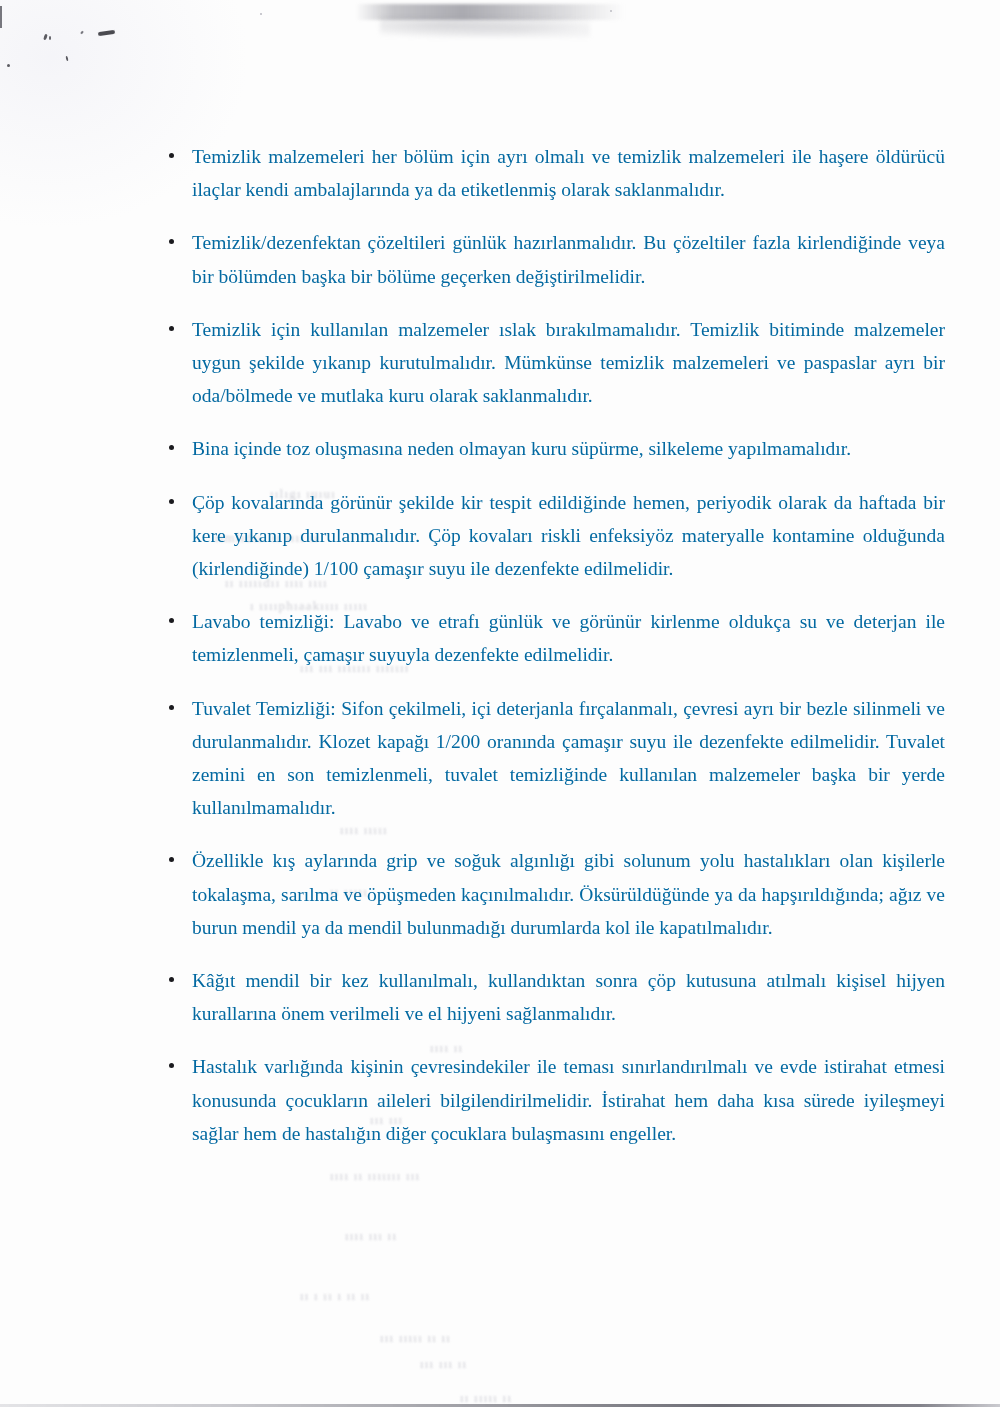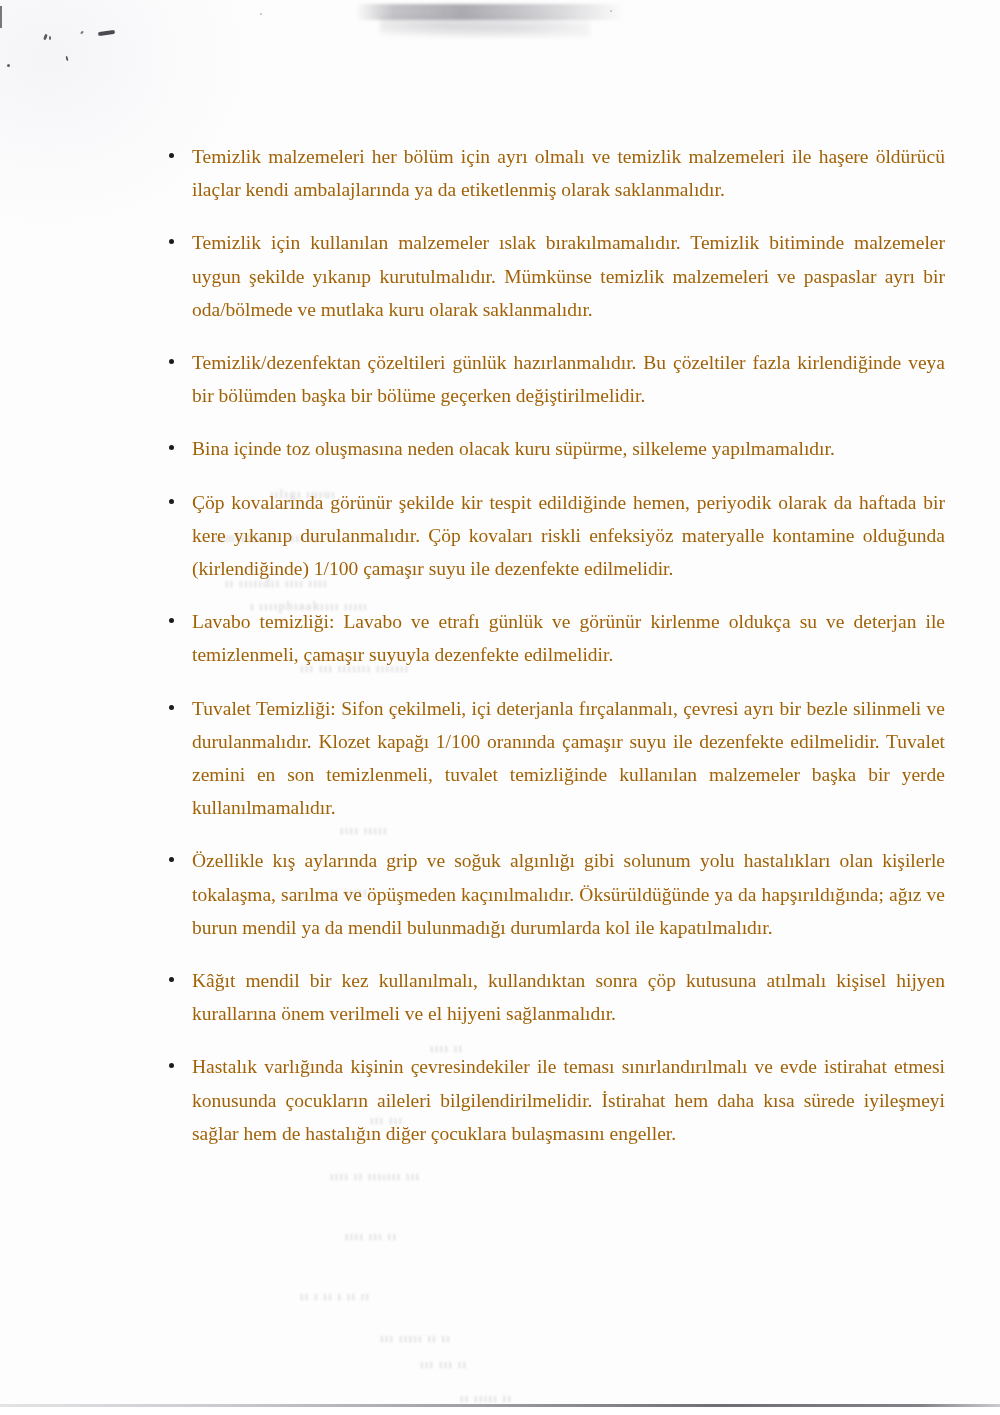--- a/index.html
+++ b/index.html
@@ -124,21 +124,21 @@
     left: 163px;
     top: 140px;
     width: 782px;
     z-index: 2;
   }
 
   .bullet-item {
     position: relative;
     padding-left: 29px;
     margin-bottom: 20px;
-    color: #a16207;
+    color: #0369a1;
     font-size: 19.5px;
     line-height: 33.2px;
     text-align: justify;
     text-justify: inter-word;
   }
 
   .bullet-item::before {
     content: "";
     position: absolute;
     left: 6px;
@@ -175,36 +175,36 @@
   <div class="ghost" style="left:420px; top:1356px;">ııı ııı ıı</div>
   <div class="ghost" style="left:460px; top:1390px;">ıı ııııı ıı</div>
   <div class="ghost" style="left:430px; top:1040px;">ıııı ıı</div>
   <div class="ghost" style="left:480px; top:1094px;">ıııı</div>
 
   <div class="content">
     <div class="bullet-item">
       <p>Temizlik malzemeleri her bölüm için ayrı olmalı ve temizlik malzemeleri ile haşere öldürücü ilaçlar kendi ambalajlarında ya da etiketlenmiş olarak saklanmalıdır.</p>
     </div>
     <div class="bullet-item">
+      <p>Temizlik/dezenfektan çözeltileri günlük hazırlanmalıdır. Bu çözeltiler fazla kirlendiğinde veya bir bölümden başka bir bölüme geçerken değiştirilmelidir.</p>
+    </div>
+    <div class="bullet-item">
       <p>Temizlik için kullanılan malzemeler ıslak bırakılmamalıdır. Temizlik bitiminde malzemeler uygun şekilde yıkanıp kurutulmalıdır. Mümkünse temizlik malzemeleri ve paspaslar ayrı bir oda/bölmede ve mutlaka kuru olarak saklanmalıdır.</p>
     </div>
     <div class="bullet-item">
-      <p>Temizlik/dezenfektan çözeltileri günlük hazırlanmalıdır. Bu çözeltiler fazla kirlendiğinde veya bir bölümden başka bir bölüme geçerken değiştirilmelidir.</p>
-    </div>
-    <div class="bullet-item">
-      <p>Bina içinde toz oluşmasına neden olacak kuru süpürme, silkeleme yapılmamalıdır.</p>
+      <p>Bina içinde toz oluşmasına neden olmayan kuru süpürme, silkeleme yapılmamalıdır.</p>
     </div>
     <div class="bullet-item">
       <p>Çöp kovalarında görünür şekilde kir tespit edildiğinde hemen, periyodik olarak da haftada bir kere yıkanıp durulanmalıdır. Çöp kovaları riskli enfeksiyöz materyalle kontamine olduğunda (kirlendiğinde) 1/100 çamaşır suyu ile dezenfekte edilmelidir.</p>
     </div>
     <div class="bullet-item">
       <p>Lavabo temizliği: Lavabo ve etrafı günlük ve görünür kirlenme oldukça su ve deterjan ile temizlenmeli, çamaşır suyuyla dezenfekte edilmelidir.</p>
     </div>
     <div class="bullet-item">
-      <p>Tuvalet Temizliği: Sifon çekilmeli, içi deterjanla fırçalanmalı, çevresi ayrı bir bezle silinmeli ve durulanmalıdır. Klozet kapağı 1/100 oranında çamaşır suyu ile dezenfekte edilmelidir. Tuvalet zemini en son temizlenmeli, tuvalet temizliğinde kullanılan malzemeler başka bir yerde kullanılmamalıdır.</p>
+      <p>Tuvalet Temizliği: Sifon çekilmeli, içi deterjanla fırçalanmalı, çevresi ayrı bir bezle silinmeli ve durulanmalıdır. Klozet kapağı 1/200 oranında çamaşır suyu ile dezenfekte edilmelidir. Tuvalet zemini en son temizlenmeli, tuvalet temizliğinde kullanılan malzemeler başka bir yerde kullanılmamalıdır.</p>
     </div>
     <div class="bullet-item">
       <p>Özellikle kış aylarında grip ve soğuk algınlığı gibi solunum yolu hastalıkları olan kişilerle tokalaşma, sarılma ve öpüşmeden kaçınılmalıdır. Öksürüldüğünde ya da hapşırıldığında; ağız ve burun mendil ya da mendil bulunmadığı durumlarda kol ile kapatılmalıdır.</p>
     </div>
     <div class="bullet-item">
       <p>Kâğıt mendil bir kez kullanılmalı, kullandıktan sonra çöp kutusuna atılmalı kişisel hijyen kurallarına önem verilmeli ve el hijyeni sağlanmalıdır.</p>
     </div>
     <div class="bullet-item">
       <p>Hastalık varlığında kişinin çevresindekiler ile teması sınırlandırılmalı ve evde istirahat etmesi konusunda çocukların aileleri bilgilendirilmelidir. İstirahat hem daha kısa sürede iyileşmeyi sağlar hem de hastalığın diğer çocuklara bulaşmasını engeller.</p>
     </div>

